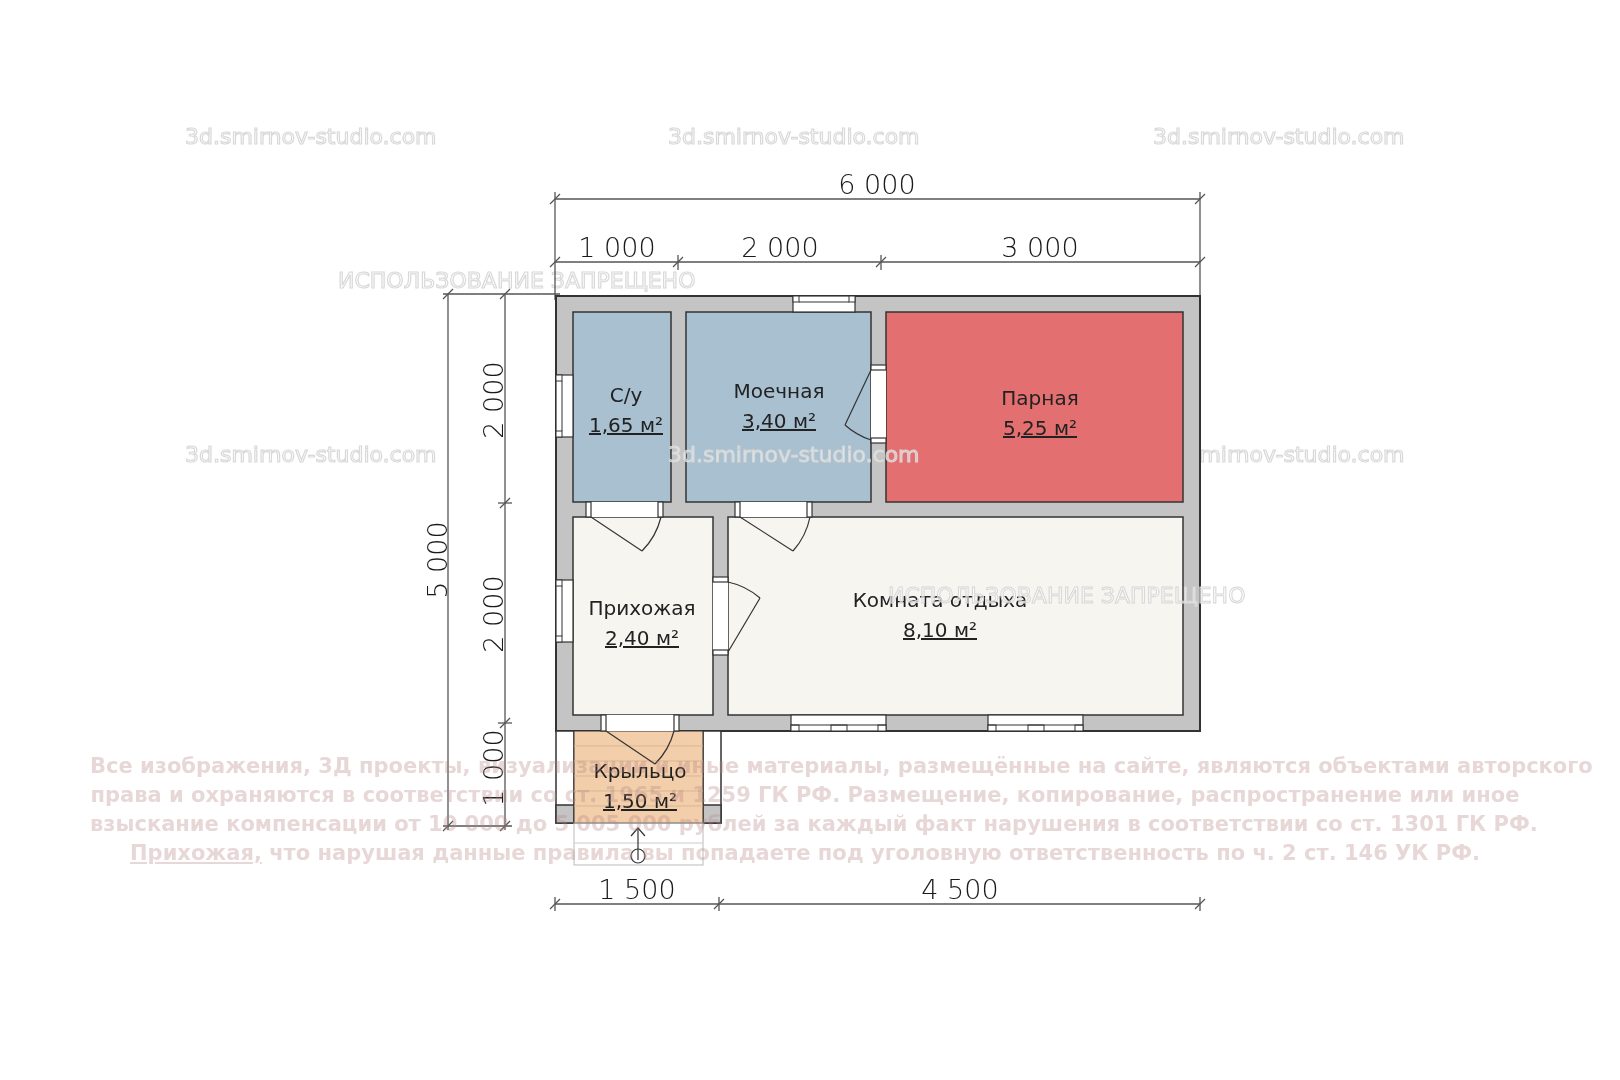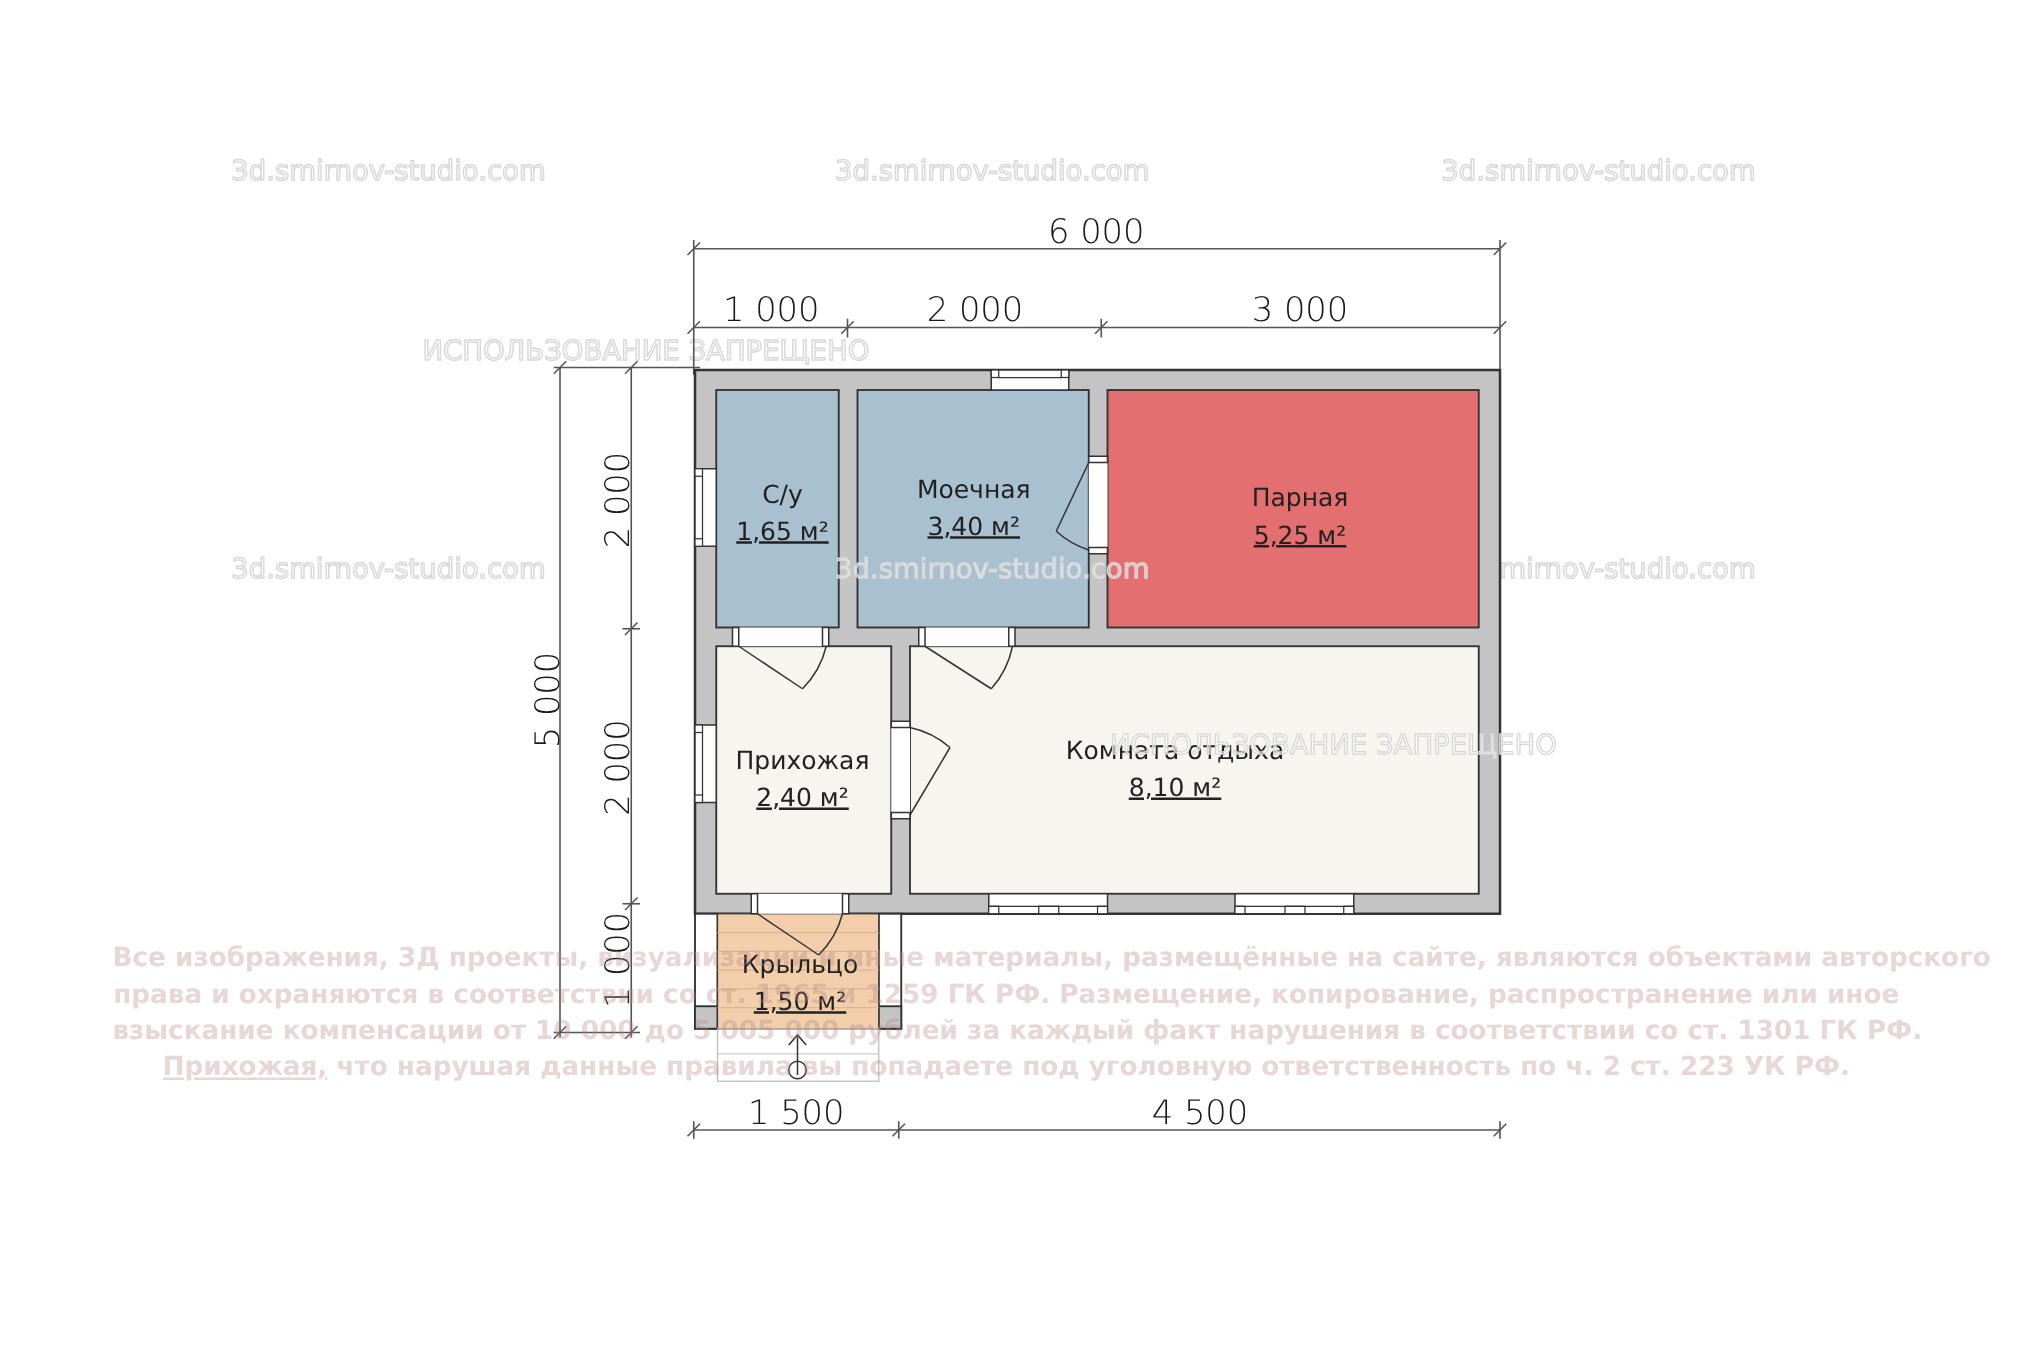--- a/index.html
+++ b/index.html
@@ -196,14 +196,14 @@
   <g>
     <text class="wm-fill" x="668" y="462">3d.smirnov-studio.com</text>
     <text class="wm-fill" x="888" y="603">ИСПОЛЬЗОВАНИЕ ЗАПРЕЩЕНО</text>
   </g>
 </svg>
 
 <div id="copyright">
   <span class="line">Все изображения, 3Д проекты, визуализации и иные материалы, размещённые на сайте, являются объектами авторского</span>
   <span class="line">права и охраняются в соответствии со ст. 1965 и 1259 ГК РФ. Размещение, копирование, распространение или иное</span>
   <span class="line">взыскание компенсации от 10 000 до 5 005 000 рублей за каждый факт нарушения в соответствии со ст. 1301 ГК РФ.</span>
-  <span class="line"><span class="u">Прихожая,</span><span> что нарушая данные правила вы попадаете под уголовную ответственность по ч. 2 ст. 223 УК РФ.</span></span>
+  <span class="line"><span class="u">Прихожая,</span><span> что нарушая данные правила вы попадаете под уголовную ответственность по ч. 2 ст. 146 УК РФ.</span></span>
 </div>
 
 </body></html>

